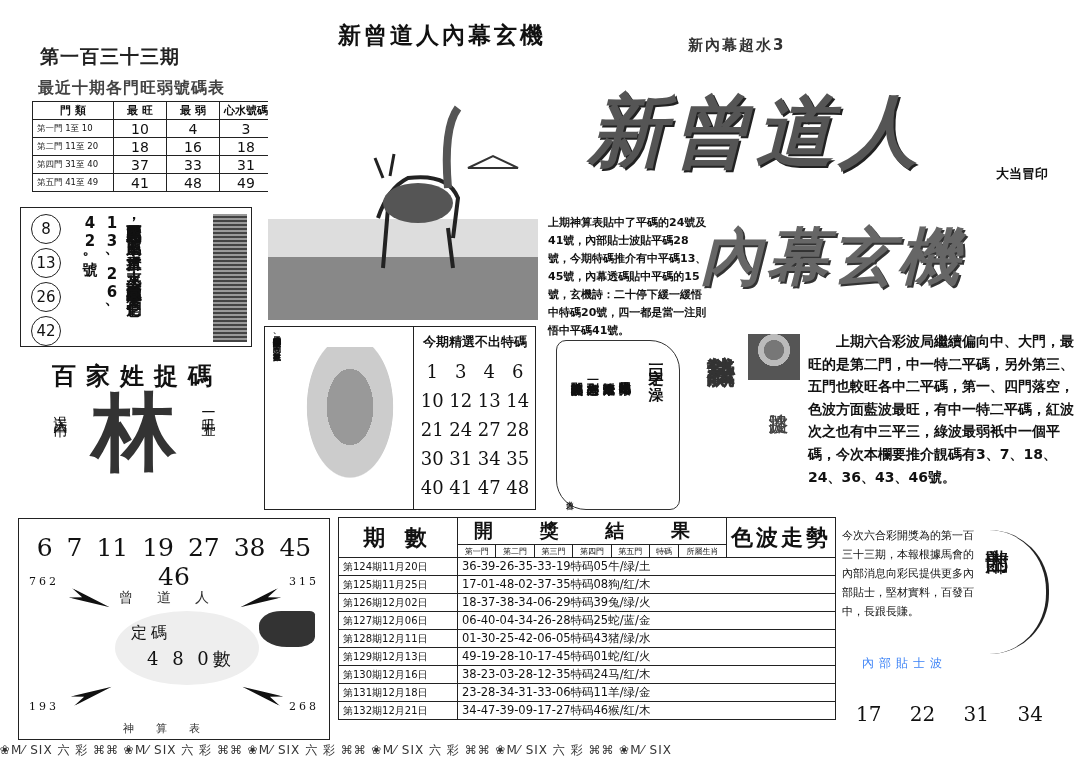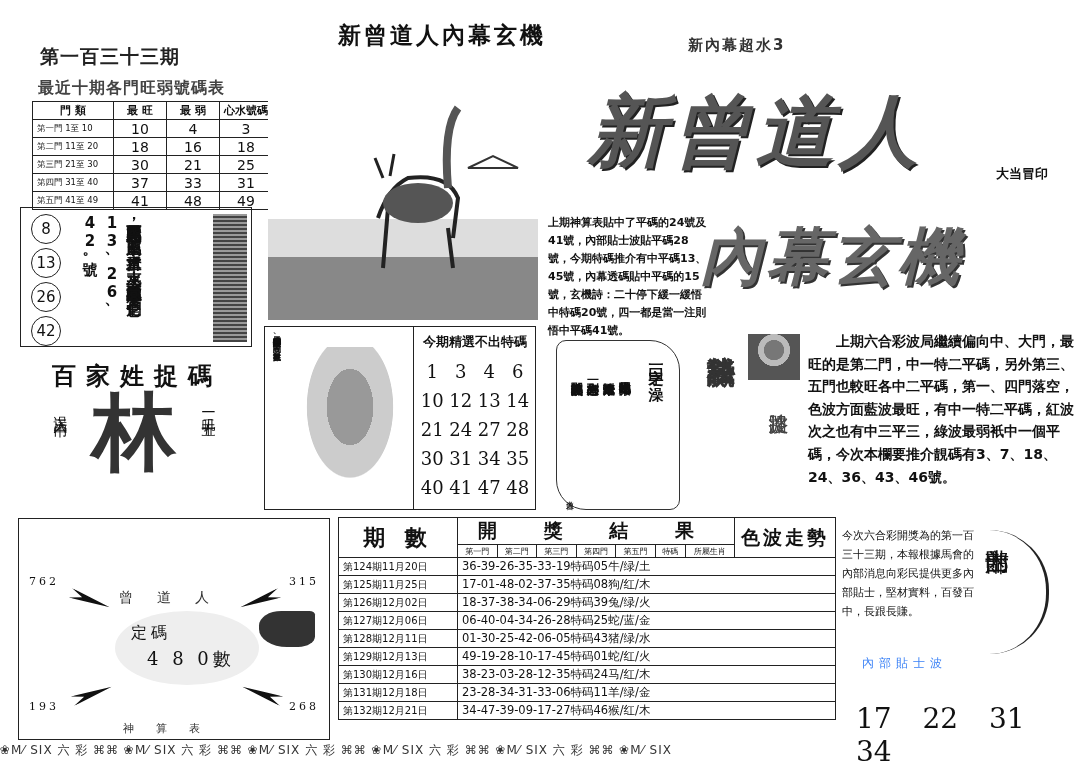--- a/index.html
+++ b/index.html
@@ -78,29 +78,29 @@
   .arrow{position:absolute;width:42px;height:10px;background:#111;clip-path:polygon(0 50%,100% 0,70% 50%,100% 100%);}
   #dog{position:absolute;left:240px;top:92px;width:56px;height:36px;background:#333;border-radius:40% 10% 30% 50%;}
 
   
   #results-wrap{left:338px;top:517px;width:498px;height:222px;}
   #results-table{border-collapse:collapse;width:100%;}
   #results-table td{border:1px solid #222;font-size:11.5px;height:17px;padding:0 4px;white-space:nowrap;}
   #results-table .period-head{font-size:22px;font-weight:bold;text-align:center;letter-spacing:6px;}
   #results-table .title-head{font-size:19px;font-weight:bold;letter-spacing:20px;text-align:center;height:18px;}
   #results-table .door-head{font-size:8px;text-align:center;height:12px;margin-left:21px;}
-  #results-table .wave-head{font-size:19px;font-weight:bold;text-align:center;letter-spacing:3px;font-family:Liberation Mono, monospace;}
+  #results-table .wave-head{font-size:22px;font-weight:bold;text-align:center;letter-spacing:3px;font-family:Liberation Mono, monospace;}
   #results-table .date-cell{font-size:10px;}
 
   
   #tip-text{left:842px;top:526px;width:136px;font-family:"DejaVu Serif",serif;font-size:11px;font-weight:normal;line-height:19px;}
   #tip-vertical{left:985px;top:530px;font-family:"DejaVu Serif",serif;font-size:24px;line-height:1;height:140px;}
   #tip-arc{left:966px;top:530px;width:80px;height:124px;border-right:3px solid #222;border-radius:0 60px 60px 0;}
   #wave-tip-title{left:862px;top:655px;font-size:12px;letter-spacing:5px;color:#3b82f6;}
-  #wave-tip-nums{left:856px;top:702px;font-family:"DejaVu Serif",serif;font-size:28px;word-spacing:22px;}
+  #wave-tip-nums{left:856px;top:702px;font-family:"DejaVu Serif",serif;font-size:20px;word-spacing:22px;}
 
   
   #footer{left:0;top:742px;width:1080px;height:22px;font-size:12px;color:#333;white-space:nowrap;overflow:hidden;letter-spacing:1px;}
 </style>
 </head>
 <body>
 
 <div class="abs" id="issue-label">第一百三十三期</div>
 <div class="abs" id="main-title">新曾道人內幕玄機</div>
 <div class="abs" id="sub-title">新內幕超水3</div>
@@ -118,26 +118,20 @@
     <td class="lbl">第一門 1至 10</td>
     <td class="num">10</td>
     <td class="num">4</td>
     <td class="num">3</td>
   </tr>
   <tr>
     <td class="lbl">第二門 11至 20</td>
     <td class="num">18</td>
     <td class="num">16</td>
     <td class="num">18</td>
-  </tr>
-  <tr>
-    <td class="lbl">第三門 21至 30</td>
-    <td class="num">30</td>
-    <td class="num">21</td>
-    <td class="num">25</td>
   </tr>
   <tr>
     <td class="lbl">第四門 31至 40</td>
     <td class="num">37</td>
     <td class="num">33</td>
     <td class="num">31</td>
   </tr>
   <tr>
     <td class="lbl">第五門 41至 49</td>
     <td class="num">41</td>
@@ -218,20 +212,21 @@
     <div>那裏聽說比較熱</div>
   </div>
   <div id="scroll-sign" class="vtext">曾道人</div>
 </div>
 
 <div class="abs vtext" id="money-title">贏錢秘訣</div>
 <div class="abs" id="avatar"></div>
 <div class="abs vtext" id="wave-road">捉波路</div>
 
 <div class="abs box" id="special-box">
+  <div id="special-nums">6 7 11 19 27 38 45 46</div>
   <div class="corner-num" style="left:10px;top:56px">762</div>
   <div class="corner-num" style="right:10px;top:56px">315</div>
   <div class="corner-num" style="left:10px;bottom:26px">193</div>
   <div class="corner-num" style="right:10px;bottom:26px">268</div>
   <div class="arrow" style="left:50px;top:76px;transform:rotate(20deg) scaleX(-1)"></div>
   <div class="arrow" style="left:220px;top:76px;transform:rotate(-20deg)"></div>
   <div class="arrow" style="left:52px;top:170px;transform:rotate(-20deg) scaleX(-1)"></div>
   <div class="arrow" style="left:222px;top:170px;transform:rotate(20deg)"></div>
   <div id="center-oval"></div>
   <div id="box-top-text">曾道人</div>

